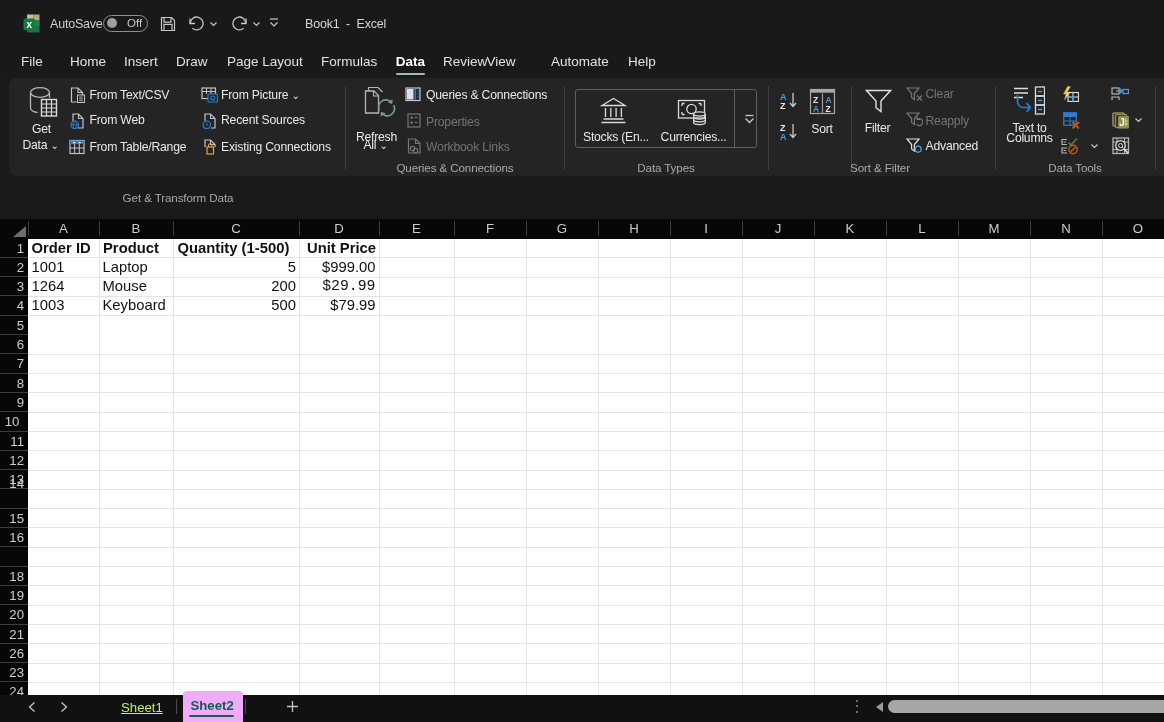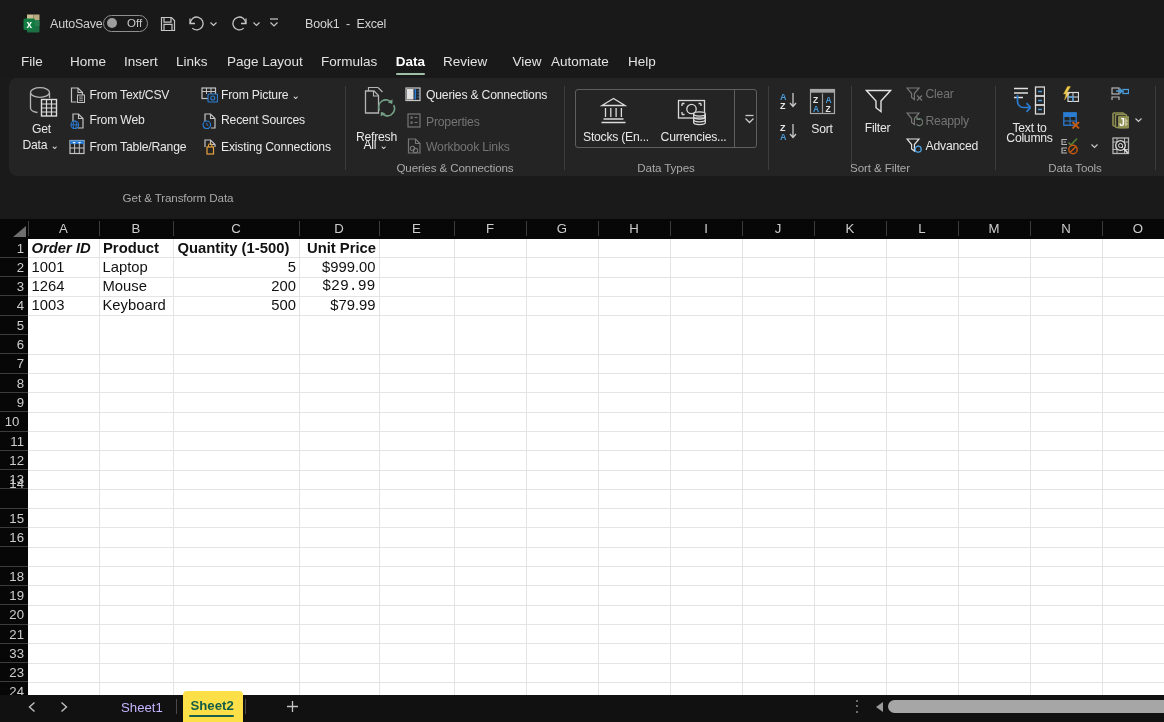--- a/index.html
+++ b/index.html
@@ -28,21 +28,21 @@
 .rnum { position:absolute; left:0; width:24px; height:19.3px; line-height:19.3px; text-align:right; color:#cdcdcd; font-size:13.2px; }
 .rsep2 { position:absolute; left:0; width:28px; height:1px; background:#3c3c3c; }
 #grid { position:absolute; left:28px; top:238.5px; width:1136px; height:456px; background:#ffffff; overflow:hidden;
   background-image:repeating-linear-gradient(to bottom, #ffffff 0px, #ffffff 18.3px, #e4e4e4 18.3px, #e4e4e4 19.3px); }
 .vline { position:absolute; top:0; width:1px; height:456px; background:#e4e4e4; }
 .cell { position:absolute; height:19.3px; line-height:19.3px; font-size:14.8px; color:#111; white-space:nowrap; }
 .cellr { text-align:right; }
 .cellb { font-weight:bold; }
 
 #tabbar { position:absolute; left:0; top:694.5px; width:1164px; height:27.5px; background:#111111; }
-#activetab { position:absolute; left:182.5px; top:690.5px; width:60.5px; height:31.5px; background:#fde047; border-radius:4px 4px 0 0; z-index:5; }
+#activetab { position:absolute; left:182.5px; top:690.5px; width:60.5px; height:31.5px; background:#f0abfc; border-radius:4px 4px 0 0; z-index:5; }
 </style>
 </head>
 <body>
 <div id="app">
   <div id="titlebar">
 
     <svg class="abs" style="left:23px;top:14px" width="19" height="20" viewBox="0 0 19 20">
       <rect x="4" y="0.5" width="6.5" height="5.5" fill="#cabd93"></rect>
       <rect x="10.5" y="0.5" width="6" height="5.5" fill="#b8ab80"></rect>
       <rect x="4" y="6" width="12.5" height="12.5" rx="1" fill="#1d6e43"></rect>
@@ -83,27 +83,27 @@
       <path d="M2 1 h8"></path>
         <path d="M2.5 4.5 L6 8 L9.5 4.5"></path>
     </svg>
     <div class="abs" style="left:305px;top:16.5px;font-size:12.5px;color:#d4d4d4;letter-spacing:-0.2px;">Book1&nbsp; -&nbsp; Excel</div>
 
   </div>
   <div id="menubar">
     <div class="menuitem" style="left:21px;width:18px;">File</div>
     <div class="menuitem" style="left:70px;width:34px;">Home</div>
     <div class="menuitem" style="left:124px;width:32px;">Insert</div>
-    <div class="menuitem" style="left:176px;width:31px;">Links</div>
+    <div class="menuitem" style="left:176px;width:31px;">Draw</div>
     <div class="menuitem" style="left:227px;width:73px;">Page Layout</div>
     <div class="menuitem" style="left:321px;width:54px;">Formulas</div>
     <div class="menuitem" style="left:395px;width:31px;font-weight:bold;color:#fff;">Data</div>
     <div class="abs" style="left:396px;top:25.5px;width:29px;height:2.5px;background:#9fbfa9;border-radius:1px;"></div>
     <div class="menuitem" style="left:443px;width:42px;">Review</div>
-    <div class="menuitem" style="left:512px;width:30px;">View</div>
+    <div class="menuitem" style="left:486px;width:30px;">View</div>
     <div class="menuitem" style="left:551px;width:57px;">Automate</div>
     <div class="menuitem" style="left:628px;width:28px;">Help</div>
   </div>
   <div id="ribbon">
 
     <svg class="abs" style="left:20px;top:8px" width="29" height="32" viewBox="0 0 29 32" fill="none">
       <ellipse cx="11" cy="6.5" rx="9.5" ry="4.8" stroke="#b5b5b5" stroke-width="1.3"></ellipse>
       <path d="M1.5 6.5 V 22 a 9.5 4.8 0 0 0 7 4.5" stroke="#b5b5b5" stroke-width="1.3"></path>
       <path d="M20.5 6.5 V 12" stroke="#b5b5b5" stroke-width="1.3"></path>
       <rect x="12.5" y="13.5" width="15" height="16.5" stroke="#dcdcdc" stroke-width="1.4"></rect>
@@ -386,21 +386,21 @@
     <div class="rnum" style="top:212.3px;">12</div>
     <div class="rnum" style="top:231.6px;">13</div>
     <div class="rnum" style="top:235px;">14</div>
     <div class="rnum" style="top:270.2px;">15</div>
     <div class="rnum" style="top:289.5px;">16</div>
     <div class="rnum" style="top:299px;padding-left:44px;">17</div>
     <div class="rnum" style="top:328.1px;">18</div>
     <div class="rnum" style="top:347.4px;">19</div>
     <div class="rnum" style="top:366.7px;">20</div>
     <div class="rnum" style="top:386.0px;">21</div>
-    <div class="rnum" style="top:405.3px;">33</div>
+    <div class="rnum" style="top:405.3px;">26</div>
     <div class="rnum" style="top:424.6px;">23</div>
     <div class="rnum" style="top:443.9px;">24</div>
     <div class="rsep2" style="top:18.3px;"></div>
     <div class="rsep2" style="top:37.6px;"></div>
     <div class="rsep2" style="top:56.9px;"></div>
     <div class="rsep2" style="top:76.2px;"></div>
     <div class="rsep2" style="top:95.5px;"></div>
     <div class="rsep2" style="top:114.8px;"></div>
     <div class="rsep2" style="top:134.1px;"></div>
     <div class="rsep2" style="top:153.4px;"></div>
@@ -428,21 +428,21 @@
     <div class="vline" style="left:426px;"></div>
     <div class="vline" style="left:498px;"></div>
     <div class="vline" style="left:570px;"></div>
     <div class="vline" style="left:642px;"></div>
     <div class="vline" style="left:714px;"></div>
     <div class="vline" style="left:786px;"></div>
     <div class="vline" style="left:858px;"></div>
     <div class="vline" style="left:930px;"></div>
     <div class="vline" style="left:1002px;"></div>
     <div class="vline" style="left:1074px;"></div>
-    <div class="cell cellb" style="left:3.5px;top:0;font-style:italic;">Order ID</div>
+    <div class="cell cellb" style="left:3.5px;top:0;">Order ID</div>
     <div class="cell cellb" style="left:75px;top:0;">Product</div>
     <div class="cell cellb" style="left:149.5px;top:0;">Quantity (1-500)</div>
     <div class="cell cellb" style="left:279px;top:0;">Unit Price</div>
     <div class="cell" style="left:3.5px;top:19.3px;">1001</div>
     <div class="cell" style="left:74.5px;top:19.3px;">Laptop</div>
     <div class="cell cellr" style="left:149.5px;top:19.3px;width:118.5px;">5</div>
     <div class="cell cellr" style="left:279px;top:19.3px;width:68.5px;">$999.00</div>
     <div class="cell" style="left:3.5px;top:38.6px;">1264</div>
     <div class="cell" style="left:74.5px;top:38.6px;">Mouse</div>
     <div class="cell cellr" style="left:149.5px;top:38.6px;width:118.5px;">200</div>
@@ -452,21 +452,21 @@
     <div class="cell cellr" style="left:149.5px;top:57.9px;width:118.5px;">500</div>
     <div class="cell cellr" style="left:279px;top:57.9px;width:68.5px;">$79.99</div>
   </div>
   <div id="tabbar">
     <svg class="abs" style="left:27px;top:6px" width="10" height="12" viewBox="0 0 10 12" fill="none" stroke="#c0c0c0" stroke-width="1.4">
         <path d="M7.5 1.5 L2.5 6 L7.5 10.5"></path>
       </svg>
     <svg class="abs" style="left:59px;top:6px" width="10" height="12" viewBox="0 0 10 12" fill="none" stroke="#c0c0c0" stroke-width="1.4">
         <path d="M2.5 1.5 L7.5 6 L2.5 10.5"></path>
       </svg>
-    <div class="abs" style="left:121px;top:5px;font-size:13.2px;color:#c4b5fd;">Sheet1</div>
+    <div class="abs" style="left:121px;top:5px;font-size:13.2px;color:#bef264;text-decoration:underline;">Sheet1</div>
     <div class="abs" style="left:176px;top:4px;width:1px;height:15px;background:#4a4a4a;"></div>
     <div class="abs" style="left:244.5px;top:4px;width:1px;height:15px;background:#4a4a4a;"></div>
     <svg class="abs" style="left:286px;top:5px" width="13" height="13" viewBox="0 0 13 13" fill="none" stroke="#c4c4c4" stroke-width="1.3">
         <path d="M6.5 1 V12 M1 6.5 H12"></path>
       </svg>
     <div class="abs" style="left:855.5px;top:5px;width:2px;height:2px;border-radius:50%;background:#8a8a8a;"></div>
     <div class="abs" style="left:855.5px;top:10.5px;width:2px;height:2px;border-radius:50%;background:#8a8a8a;"></div>
     <div class="abs" style="left:855.5px;top:16px;width:2px;height:2px;border-radius:50%;background:#8a8a8a;"></div>
     <svg class="abs" style="left:875px;top:7px" width="9" height="10" viewBox="0 0 9 10">
         <path d="M8 0 V10 L1 5 z" fill="#9a9a9a"></path>

